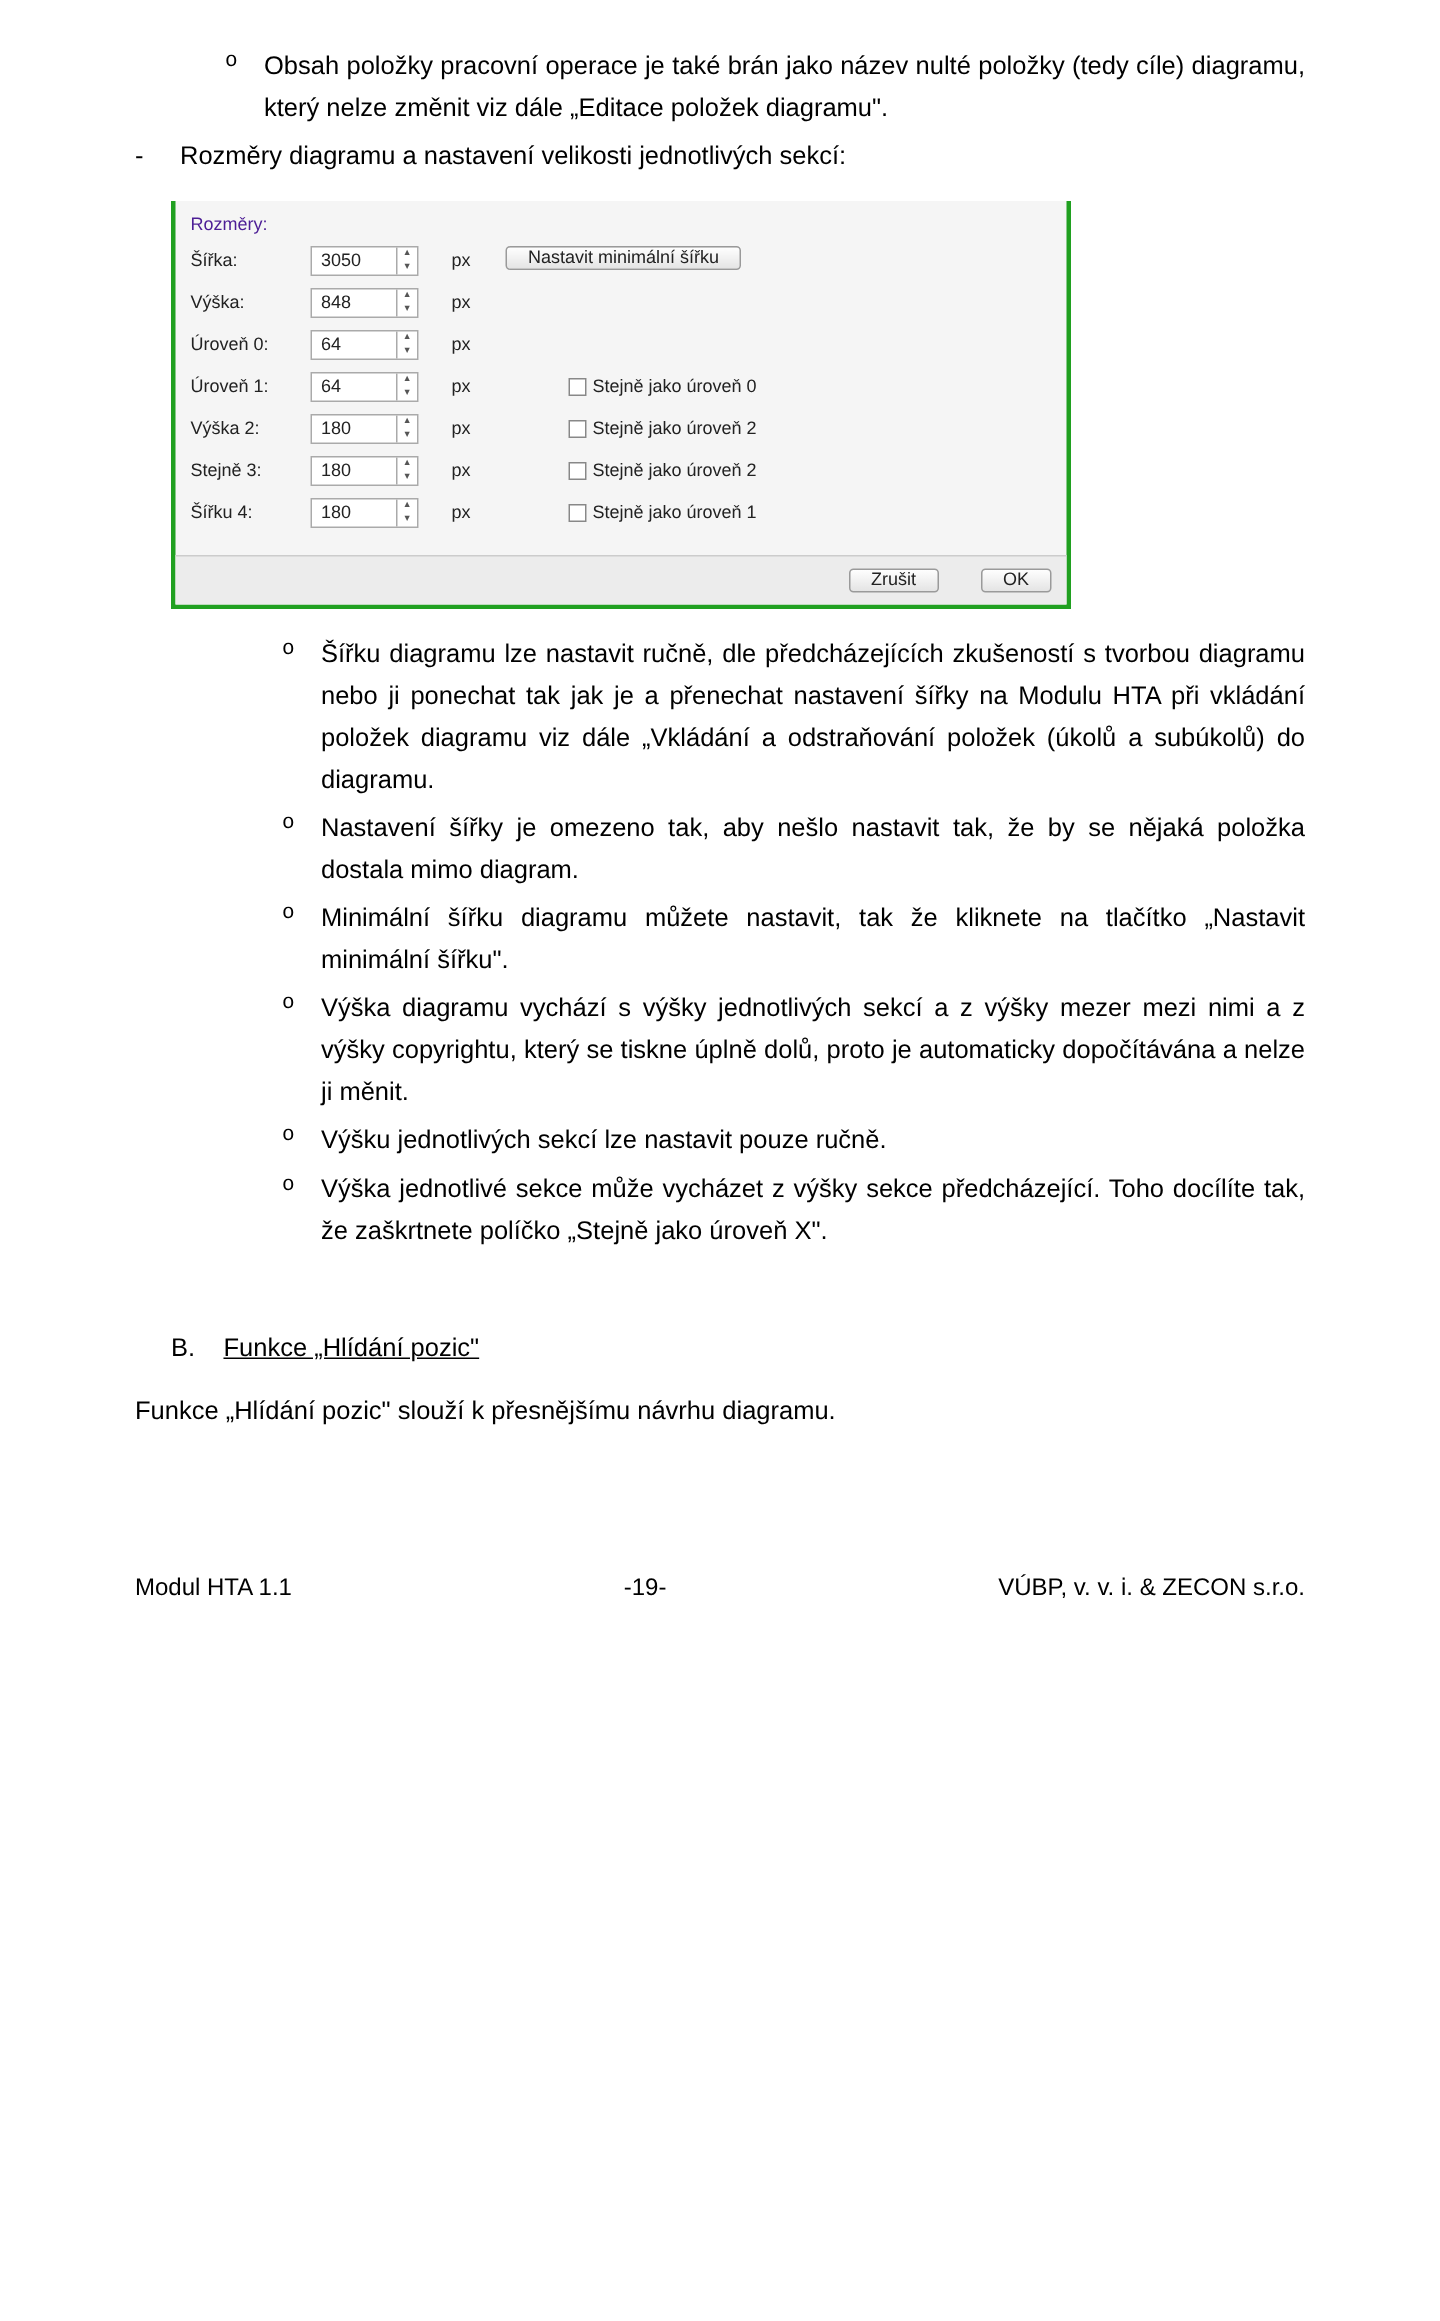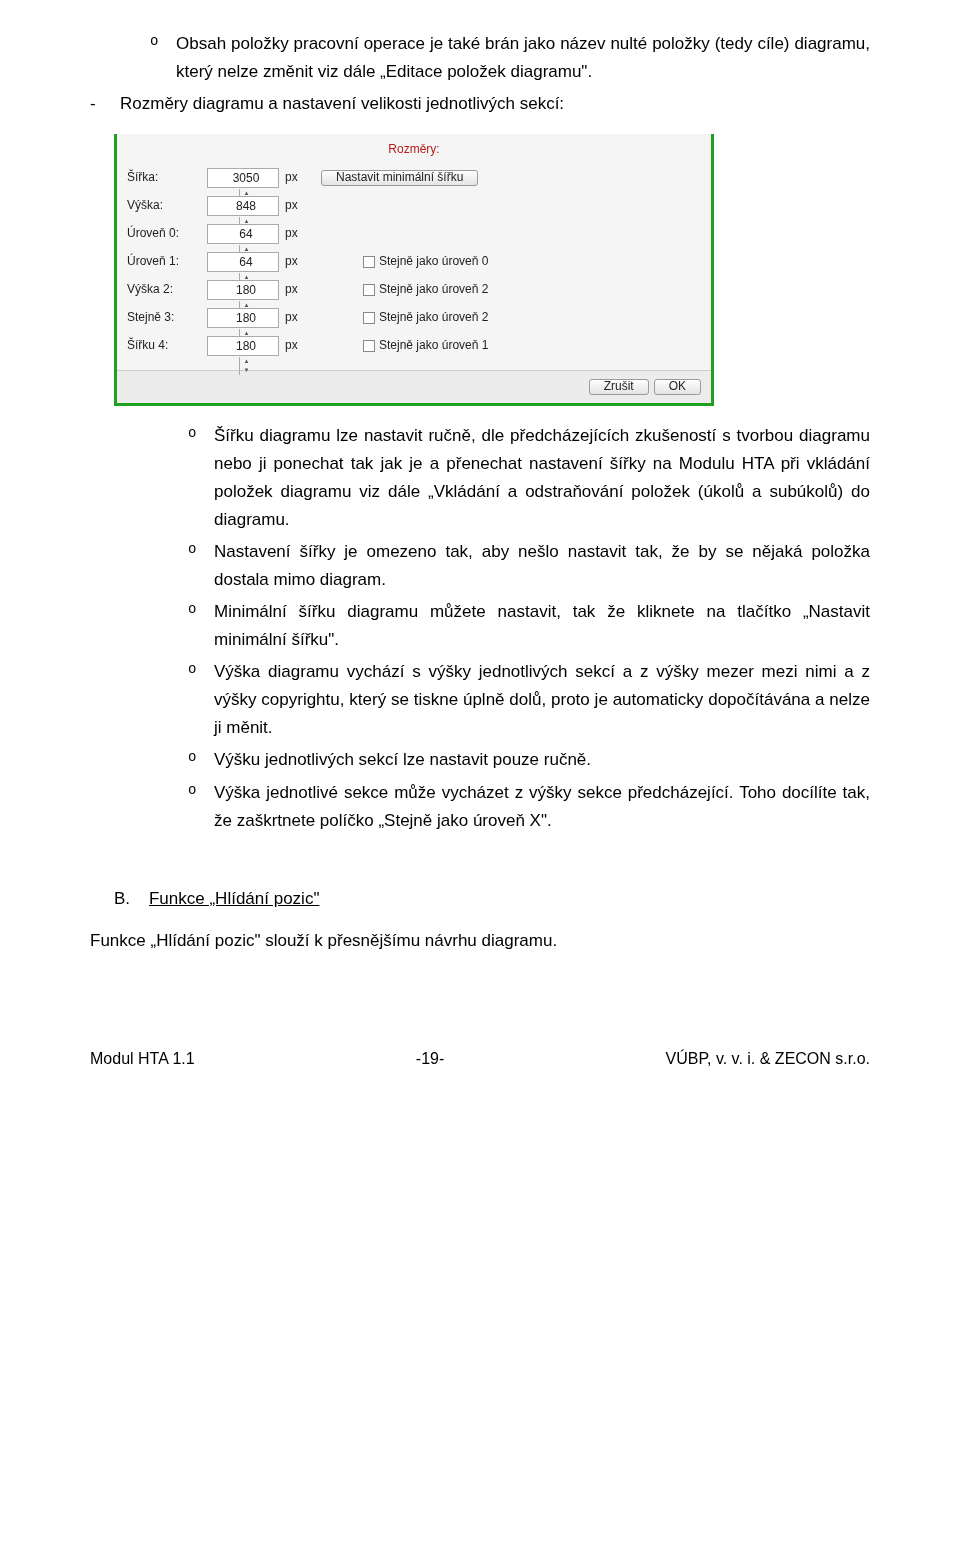--- a/index.html
+++ b/index.html
@@ -25,43 +25,42 @@
     margin: 16px 0 16px 24px;
     border: 3px solid #20a020;
     border-top: none;
     background: #f5f5f5;
     width: 600px;
     font-size: 12px;
     font-family: "Segoe UI", Tahoma, sans-serif;
     color: #222;
   }
   .ss-inner { padding: 4px 10px 10px 10px; }
-  .ss-row { display: flex; align-items: center; height: 28px; }
+  .ss-row { display: flex; align-items: flex-start; height: 28px; }
   .ss-label { width: 80px; }
   .ss-spin {
     display: inline-flex; align-items: center;
     background: #fff; border: 1px solid #aaa;
     height: 20px; width: 72px; padding-left: 6px;
-    margin-right: 6px;
+    margin-right: 22px;
     justify-content: space-between;
-    flex-direction: column;
   }
   .ss-spin-btns { display:flex; flex-direction:column; }
   .ss-spin-btns span { width:14px; height:9px; border-left:1px solid #aaa; font-size:7px; line-height:8px; text-align:center; color:#555;}
   .ss-unit { width: 24px; }
   .ss-chk { display:inline-flex; align-items:center; margin-left:12px;padding-left:42px; }
   .ss-chk-box { width:12px; height:12px; border:1px solid #888; background:#fff; margin-right:4px; }
   .ss-btn {
     background: linear-gradient(#fefefe,#e4e4e4);
     border:1px solid #9a9a9a; border-radius:3px;
     padding: 2px 14px; font-size:12px; height:16px;
     display:inline-flex; align-items:center; cursor:default;
   }
-  .ss-btn-row { display:flex; justify-content:flex-end; gap:5px; padding:8px 10px; border-top:1px solid #ccc; background:#ececec;}
-  .ss-group-title { font-size:12px; color:#b91c1c; margin:2px 0 4px 0;text-align:center;}
+  .ss-btn-row { display:flex; justify-content:flex-end; gap:28px; padding:8px 10px; border-top:1px solid #ccc; background:#ececec;}
+  .ss-group-title { font-size:12px; color:#4c1d95; margin:2px 0 4px 0;}
 
   .section-heading { margin-top: 50px; margin-left:24px; }
   .section-letter { display:inline; }
   .section-title { display:inline; text-decoration: underline; }
 
   .footer {
     display:flex; justify-content: space-between;
     margin-top: 91px; font-size:16px;
   }
   .para { margin: 14px 0; text-align: justify; }

